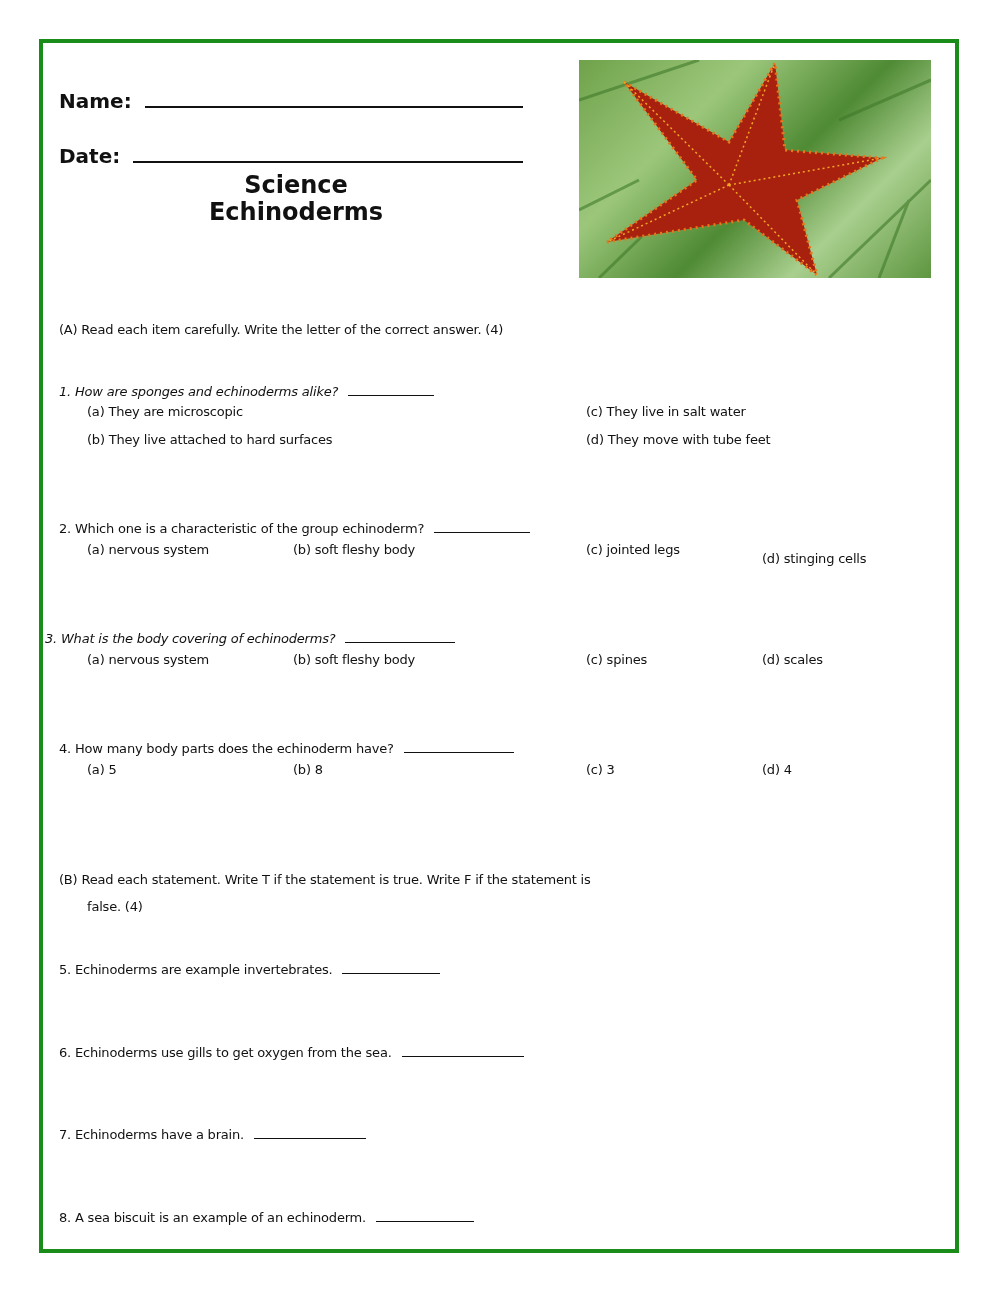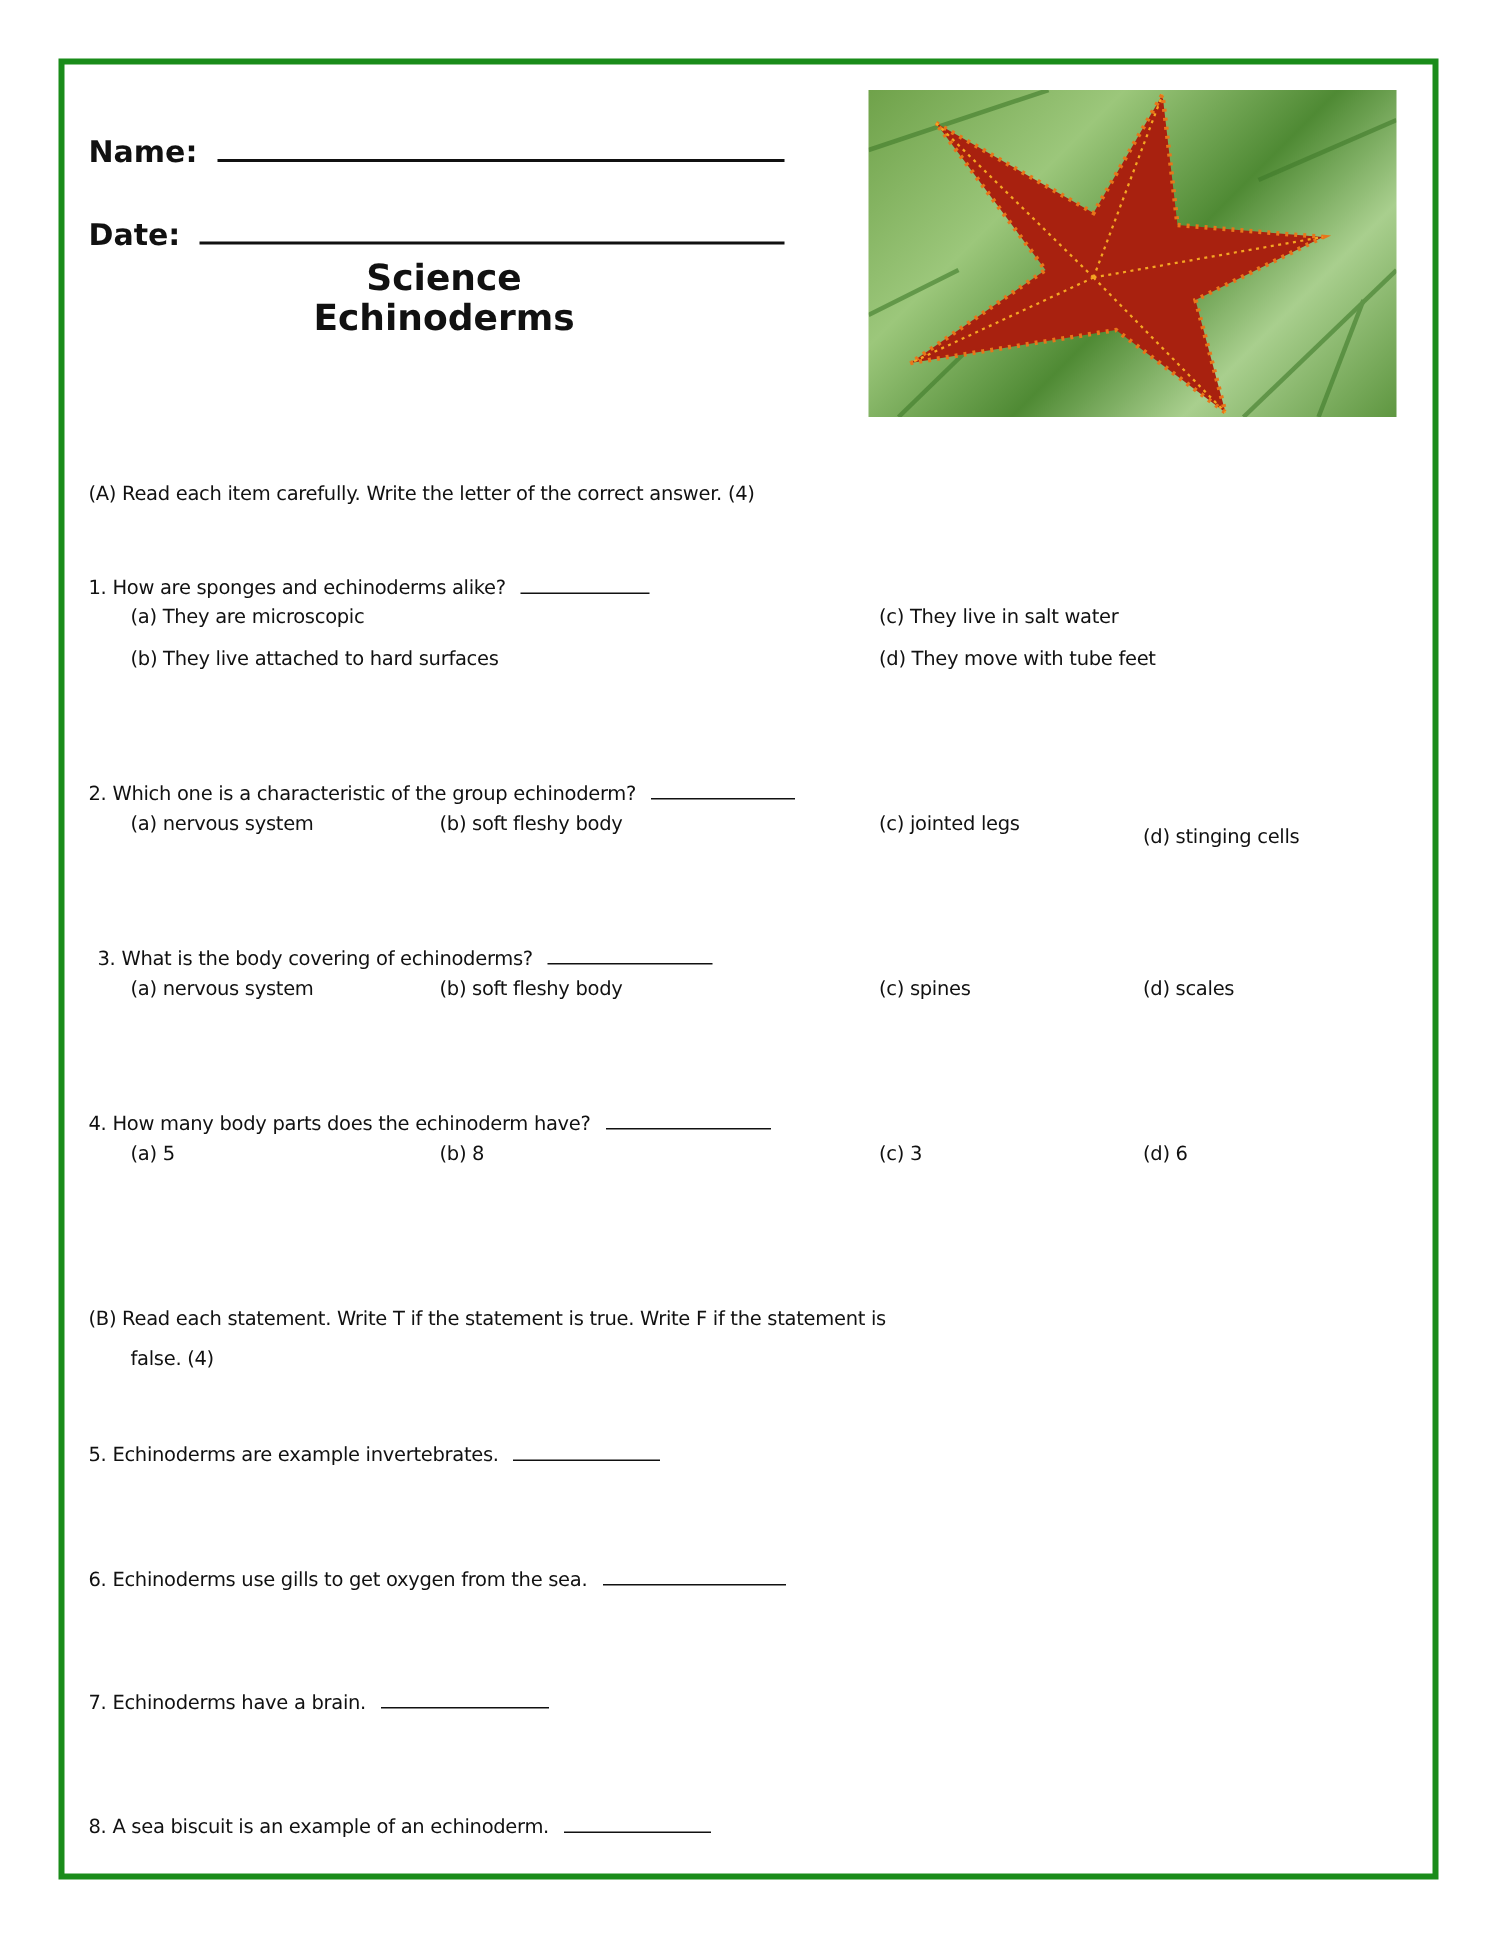--- a/index.html
+++ b/index.html
@@ -47,59 +47,59 @@
         <path d="M150 125 L196 3"></path>
         <path d="M150 125 L303 98"></path>
       <path d="M150 125 L238 215"></path>
         <path d="M150 125 L28 182"></path>
     </g>
   </svg>
 </div>
 
 <div class="abs txt" style="left:59px; top:322px;">(A) Read each item carefully. Write the letter of the correct answer. (4)</div>
 
-<div class="abs txt" style="left:59px; top:377px;">
+<div class="abs txt" style="left:59px; top:377px;font-style:italic;">
   <span>1.</span>
   <span>How are sponges and echinoderms alike?</span>
   <span class="blank" style="width:86px; border-bottom-width:1.5px;"></span>
 </div>
 <div class="abs txt" style="left:87px; top:404px;">(a) They are microscopic</div>
 <div class="abs txt" style="left:87px; top:432px;">(b) They live attached to hard surfaces</div>
 <div class="abs txt" style="left:586px; top:404px;">(c) They live in salt water</div>
 <div class="abs txt" style="left:586px; top:432px;">(d) They move with tube feet</div>
 
 <div class="abs txt" style="left:59px; top:514px;">
   <span>2.</span>
   <span>Which one is a characteristic of the group echinoderm?</span>
   <span class="blank" style="width:96px; border-bottom-width:1.5px;"></span>
 </div>
 <div class="abs txt" style="left:87px; top:542px;">(a) nervous system</div>
 <div class="abs txt" style="left:293px; top:542px;">(b) soft fleshy body</div>
 <div class="abs txt" style="left:586px; top:542px;">(c) jointed legs</div>
 <div class="abs txt" style="left:762px; top:551px;">(d) stinging cells</div>
 
-<div class="abs txt" style="left:65px; top:624px;">
+<div class="abs txt" style="left:45px; top:624px;font-style:italic;">
   <span>3.</span>
   <span>What is the body covering of echinoderms?</span>
   <span class="blank" style="width:110px; border-bottom-width:1.5px;"></span>
 </div>
 <div class="abs txt" style="left:87px; top:652px;">(a) nervous system</div>
 <div class="abs txt" style="left:293px; top:652px;">(b) soft fleshy body</div>
 <div class="abs txt" style="left:586px; top:652px;">(c) spines</div>
 <div class="abs txt" style="left:762px; top:652px;">(d) scales</div>
 
 <div class="abs txt" style="left:59px; top:734px;">
   <span>4.</span>
   <span>How many body parts does the echinoderm have?</span>
   <span class="blank" style="width:110px; border-bottom-width:1.5px;"></span>
 </div>
 <div class="abs txt" style="left:87px; top:762px;">(a) 5</div>
 <div class="abs txt" style="left:293px; top:762px;">(b) 8</div>
 <div class="abs txt" style="left:586px; top:762px;">(c) 3</div>
-<div class="abs txt" style="left:762px; top:762px;">(d) 6</div>
+<div class="abs txt" style="left:762px; top:762px;">(d) 4</div>
 
 <div class="abs txt" style="left:59px; top:872px;">(B) Read each statement. Write T if the statement is true. Write F if the statement is</div>
 <div class="abs txt" style="left:87px; top:899px;">false. (4)</div>
 
 <div class="abs txt" style="left:59px; top:955px;">
   <span>5.</span>
   <span>Echinoderms are example invertebrates.</span>
   <span class="blank" style="width:98px; border-bottom-width:1.5px;"></span>
 </div>
 <div class="abs txt" style="left:59px; top:1038px;">

